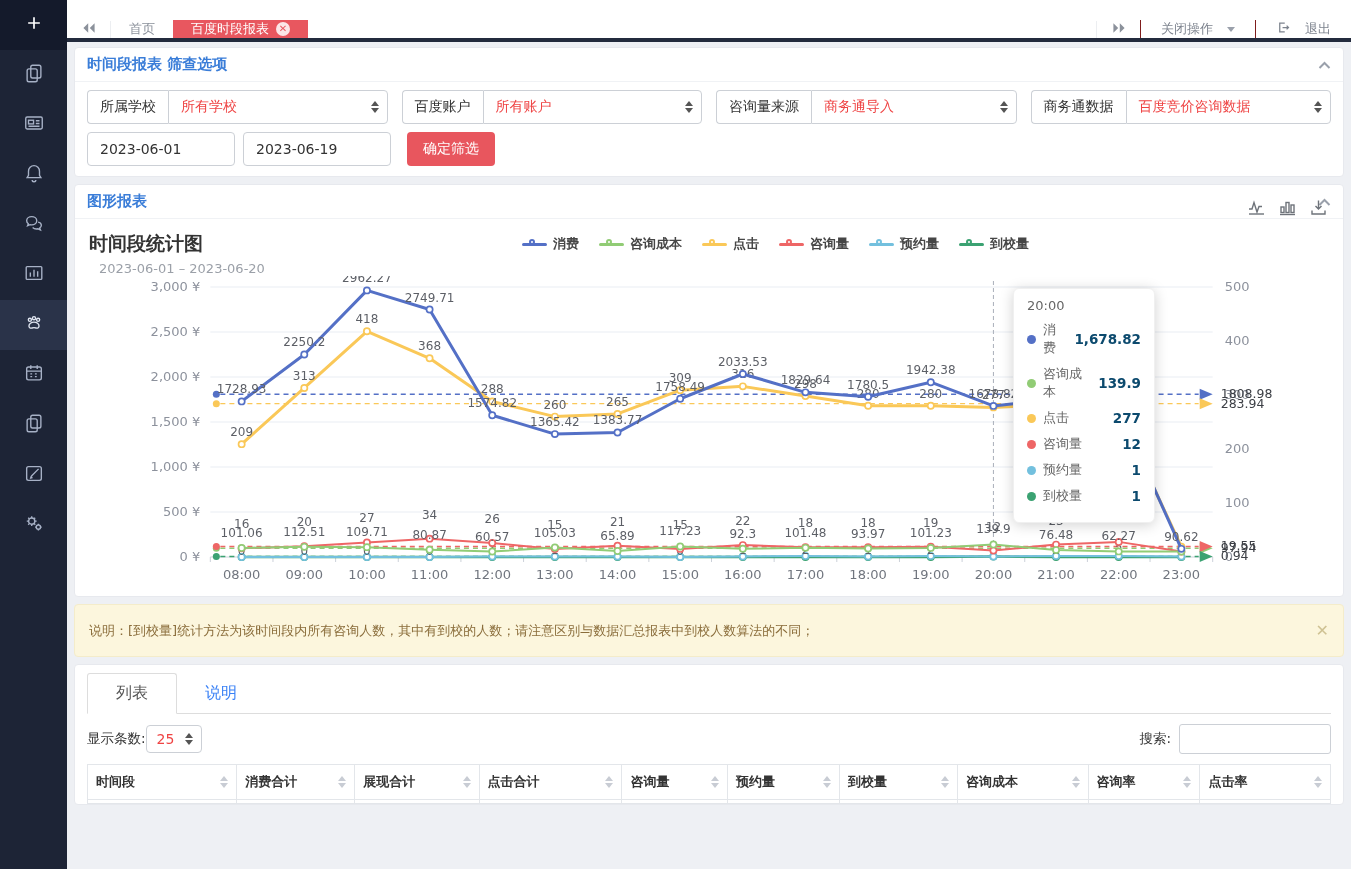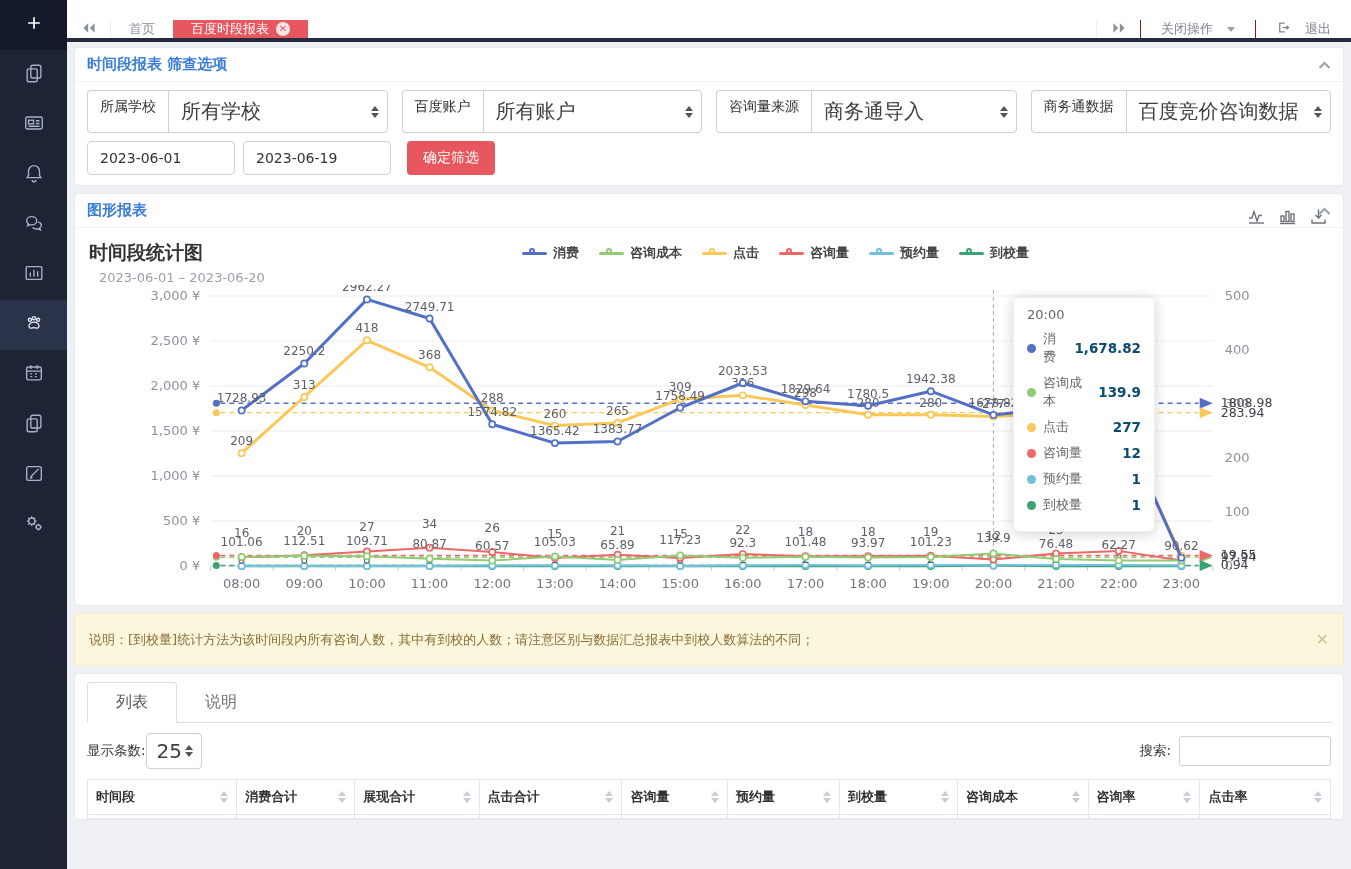--- a/index.html
+++ b/index.html
@@ -31,21 +31,21 @@
   .panel { background:#fff; border:1px solid #e7e9ee; border-radius:4px; margin-bottom:7px; }
   .panel-hd { padding:7px 12px; font-size:15px; font-weight:bold; color:#3a7dd8; border-bottom:1px solid #f0f2f5; display:flex; align-items:center; }
   .panel-hd .chev { margin-left:auto; cursor:pointer; }
   .chev svg { stroke:#9aa0ab; fill:none; stroke-width:2; }
 
   
   .filter-body { padding:8px 12px; }
   .f-row { display:flex; gap:14px; margin-bottom:8px; }
   .f-group { flex:1; display:flex; }
   .f-label { padding:7px 12px; border:1px solid #ccd0d6; border-right:none; border-radius:4px 0 0 4px; background:#fff; font-size:14px; color:#333; white-space:nowrap; }
-  .f-select { flex:1; position:relative; border:1px solid #ccd0d6; border-radius:0 4px 4px 0; background:#fff; font-size:20px; color:#404040; padding:7px 24px 7px 12px; cursor:pointer; }
+  .f-select { flex:1; position:relative; border:1px solid #ccd0d6; border-radius:0 4px 4px 0; background:#fff; font-size:14px; color:#ef4444; padding:7px 24px 7px 12px; cursor:pointer; }
   .sel-arrows { position:absolute; right:8px; top:50%; transform:translateY(-50%); display:flex; flex-direction:column; gap:2px; }
   .sel-arrows i { width:0; height:0; border-left:4px solid transparent; border-right:4px solid transparent; display:block; }
   .sel-arrows .up { border-bottom:5px solid #555; }
   .sel-arrows .dn { border-top:5px solid #555; }
   .f-row2 { display:flex; gap:8px; margin-bottom:2px; }
   .date-box { width:148px; border:1px solid #ccd0d6; border-radius:4px; background:#fff; font-size:14px; color:#333; padding:8px 12px; }
   .btn-red { margin-left:8px; background:#e8565e; color:#fff; border:none; border-radius:4px; font-size:14px; padding:8px 16px; cursor:pointer; font-family:inherit; }
 
   
   .chart-hdrow { display:flex; align-items:center; padding:12px 14px 0 14px; }
@@ -69,21 +69,21 @@
   .tt-val { margin-left:auto; font-weight:bold; color:#0c4a6e; font-size:13.5px; }
 
   
   .notice { background:#fcf6dd; border:1px solid #f4ecca; border-radius:4px; margin-bottom:7px; padding:16px 14px; font-size:13px; color:#8a6d3b; display:flex; align-items:center; }
   .notice-x { margin-left:auto; color:#cfc293; font-size:16px; cursor:pointer; font-weight:bold; }
 
   
   .tabs-row { display:flex; align-items:flex-end; margin:8px 12px 0 12px; border-bottom:1px solid #ddd; }
   .ttab { padding:9px 28px; font-size:16px; color:#555; cursor:pointer; }
   .ttab.active { background:#fff; border:1px solid #ddd; border-bottom:1px solid #fff; border-radius:3px 3px 0 0; margin-bottom:-1px; }
-  .ttab.muted { color:#737373; }
+  .ttab.muted { color:#3b82f6; }
   .ctrl-row { display:flex; align-items:center; padding:10px 12px; font-size:13.5px; color:#333; }
   .psize { display:flex; align-items:center; gap:0; }
   .psize .f-select { flex:none; width:56px; border-radius:4px; padding:5px 22px 5px 10px; }
   .search { margin-left:auto; display:flex; align-items:center; gap:8px; }
   .search input { width:152px; height:30px; border:1px solid #ccd0d6; border-radius:3px; padding:0 8px; font-family:inherit; }
   table { width:calc(100% - 24px); margin:0 12px; border-collapse:collapse; font-size:13px; }
   th { border:1px solid #e3e6ea; padding:8px 8px; text-align:left; font-weight:bold; color:#333; background:#fff; cursor:pointer; }
   .th-inner { display:flex; align-items:center; }
   .sort { margin-left:auto; display:flex; flex-direction:column; gap:2px; padding-left:6px; }
   .sort i { width:0; height:0; border-left:4px solid transparent; border-right:4px solid transparent; display:block; }

